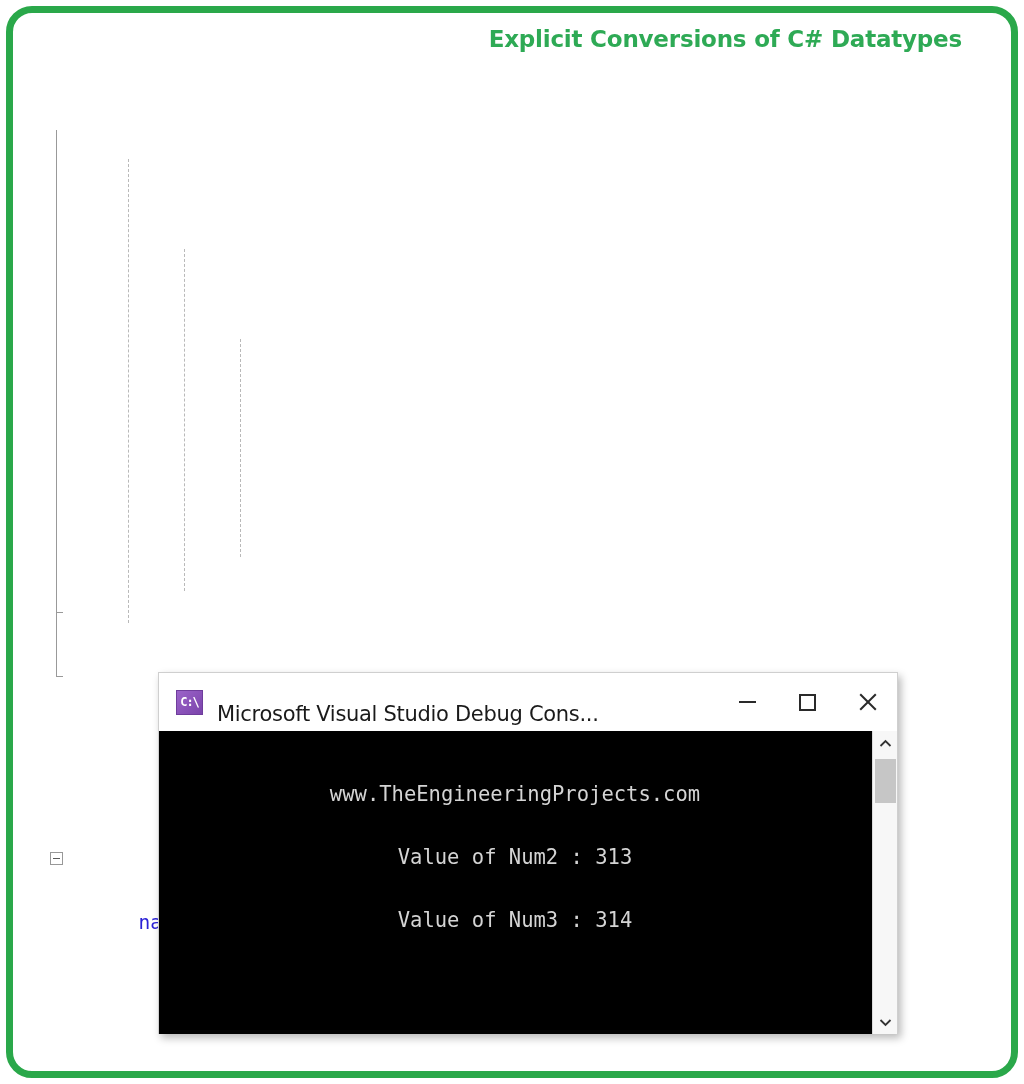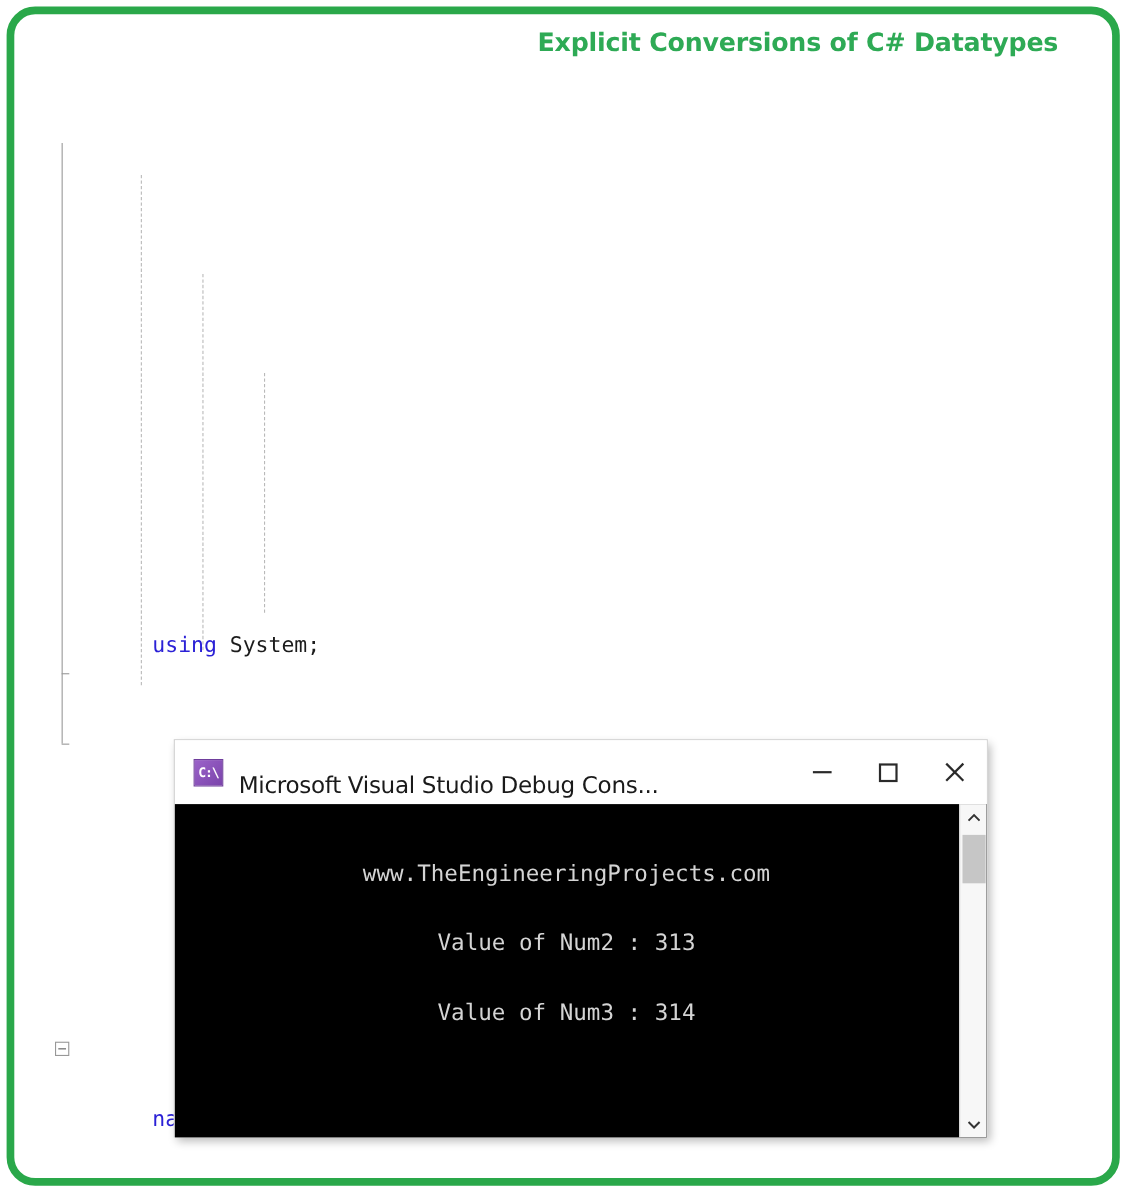--- a/index.html
+++ b/index.html
@@ -256,23 +256,20 @@
 
     <div class="outline-bar" style="top:185px; height:0px;"></div>
     <div class="outline-tick" style="top:578px;"></div>
 
     
     <div class="indent-guide" style="left:88px; top:125px; height:464px;"></div>
     <div class="indent-guide" style="left:144px; top:215px; height:342px;"></div>
     <div class="indent-guide" style="left:200px; top:305px; height:218px;"></div>
 
     
-    <div class="code-line" style="height:31.6px;">
-      <span style="padding-left:28px;"></span><span class="kw">using</span><span class="pln"> </span><span class="pln">System;</span>
-    </div>
 
     
     <div class="code-line"></div>
     <div class="code-line" style="height:20px;"></div>
 
     
     <div class="code-line">
       <span class="fold-box" style="top:8px;"></span>
       <span style="padding-left:28px;"></span><span class="kw">namespace</span><span class="pln"> </span><span class="pln">TEPProject</span>
     </div>

